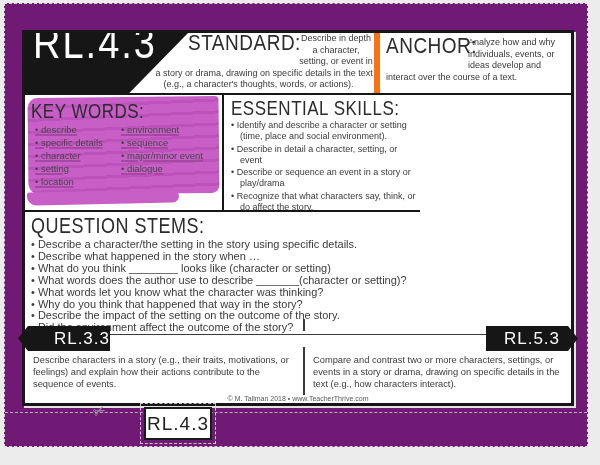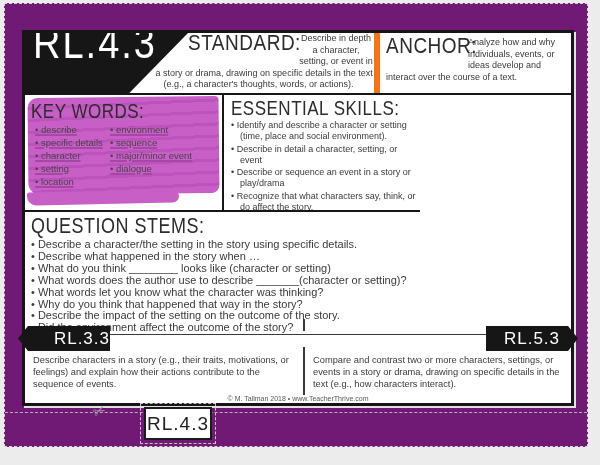--- a/index.html
+++ b/index.html
@@ -20,21 +20,21 @@
   .standard-heading { float:left; width:110px; height:26px; padding-top:2px; text-align:left; }
   .anchor-cell { position:absolute; left:349px; top:0; right:0; height:60px; border-left:6px solid #f97316; padding:4px 5px 2px 6px; font-size:9px; line-height:11.5px; text-align:left; }
   .anchor-heading { float:left; width:82px; height:24px; padding-top:1px; }
 
   
   .keywords-cell { position:absolute; left:0; top:62px; width:199px; height:115px; border-right:2px solid #161616; overflow:hidden; }
   .hl-main { position:absolute; left:3px; top:2px; width:191px; height:97px; border-radius:10px 4px 8px 12px; transform:rotate(-.6deg);
       background:repeating-linear-gradient(178deg, var(--hl,#c75fc7) 0 9px, #bd52bd 9px 12px); }
   .hl-tail { position:absolute; left:2px; top:96px; width:152px; height:13px; background:var(--hl,#c75fc7); border-radius:4px 10px 10px 14px; transform:rotate(-1.2deg); }
   .kw-heading { position:relative; font-size:17px; color:#2c2c2c; padding:4px 0 0 6px; letter-spacing:.5px; z-index:2; }
-  .kw-cols { position:relative; display:flex; gap:3px; padding:4px 0 0 10px; font-size:9.5px; line-height:13px; color:#454545; z-index:2; }
+  .kw-cols { position:relative; display:flex; gap:14px; padding:4px 0 0 10px; font-size:9.5px; line-height:13px; color:#454545; z-index:2; }
   .kw-cols ul { list-style:none; }
   .kw-col1 { width:72px; } .kw-col2 { width:84px; }
   .kw-cols li { padding-left:8px; text-indent:-8px; text-decoration:underline; text-decoration-color:#a448a4; text-decoration-thickness:2px; text-underline-offset:1px; }
   .kw-cols li::before { content:"• "; }
 
   .skills-cell { position:absolute; left:201px; top:62px; width:194px; height:115px; padding:2px 2px 0 5px; }
   .section-heading { font-size:17px; color:#2c2c2c; letter-spacing:.5px; transform:scaleY(1.2); transform-origin:top left; }
   .bullet-list { list-style:none; font-size:9px; line-height:11.3px; margin-top:3px; }
   .bullet-list li { padding-left:9px; text-indent:-9px; margin-bottom:1px; }
   .bullet-list li::before { content:"• "; }

